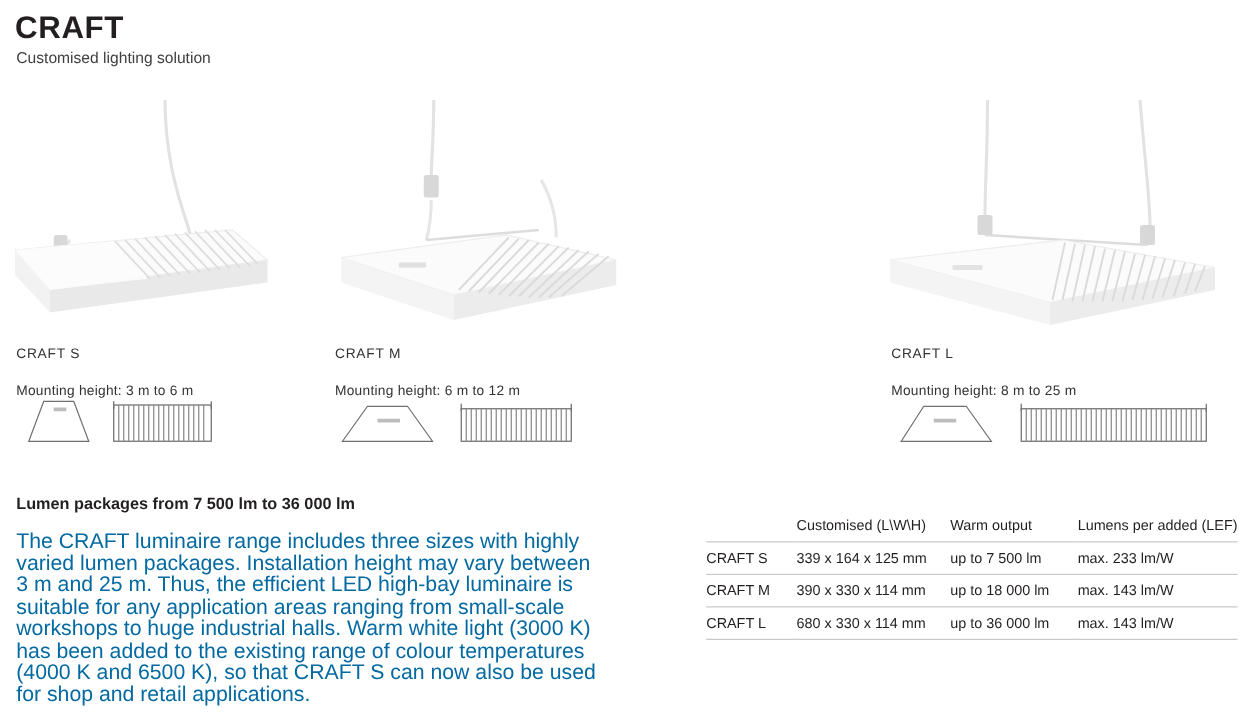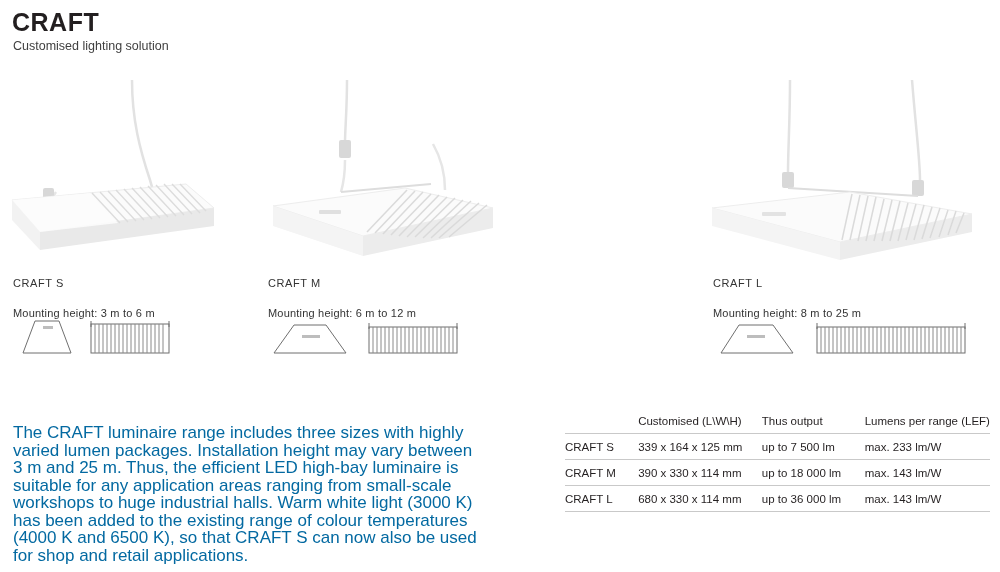--- a/index.html
+++ b/index.html
@@ -339,29 +339,30 @@
           <path d="M138 12 L138 38"></path>
         <path d="M142 12 L142 38"></path>
           <path d="M146 12 L146 38"></path>
           <path d="M150 12 L150 38"></path>
       </g>
       <path d="M6 8 L6 14" stroke="#6f6f6f" stroke-width="1"></path>
       <path d="M154 8 L154 14" stroke="#6f6f6f" stroke-width="1"></path>
     </svg>
   </div>
 
+  <div class="lumen-heading">Lumen packages from 7 500 lm to 36 000 lm</div>
   <div class="body-copy">The CRAFT luminaire range includes three sizes with highly varied lumen packages. Installation height may vary between 3 m and 25 m. Thus, the efficient LED high-bay luminaire is suitable for any application areas ranging from small-scale workshops to huge industrial halls. Warm white light (3000 K) has been added to the existing range of colour temperatures (4000 K and 6500 K), so that CRAFT S can now also be used for shop and retail applications.</div>
 
   <table class="spec-table">
     <thead>
       <tr>
         <th class="col-name"></th>
         <th class="col-dim">Customised (L\W\H)</th>
-        <th class="col-out">Thus output</th>
-        <th class="col-lef">Lumens per range (LEF)</th>
+        <th class="col-out">Warm output</th>
+        <th class="col-lef">Lumens per added (LEF)</th>
       </tr>
     </thead>
     <tbody>
       <tr>
         <td>CRAFT S</td>
         <td>339 x 164 x 125 mm</td>
         <td class="nowrap">up to   7 500 lm</td>
         <td>max. 233 lm/W</td>
       </tr>
       <tr>

